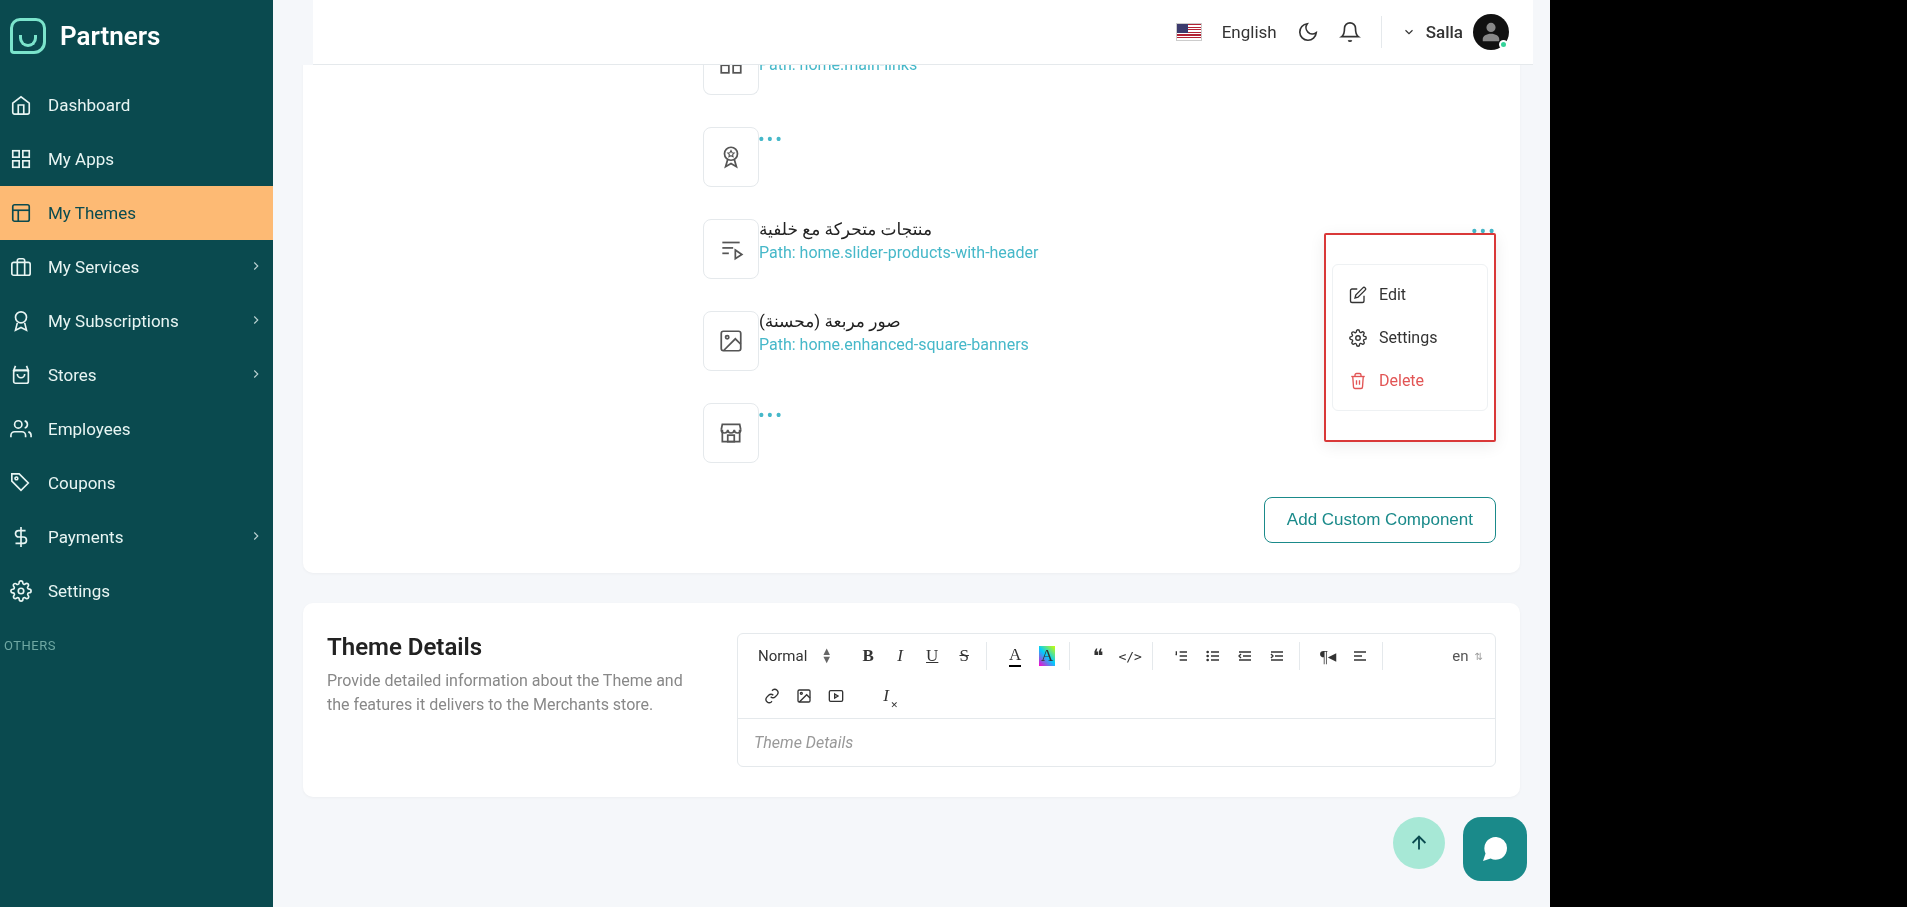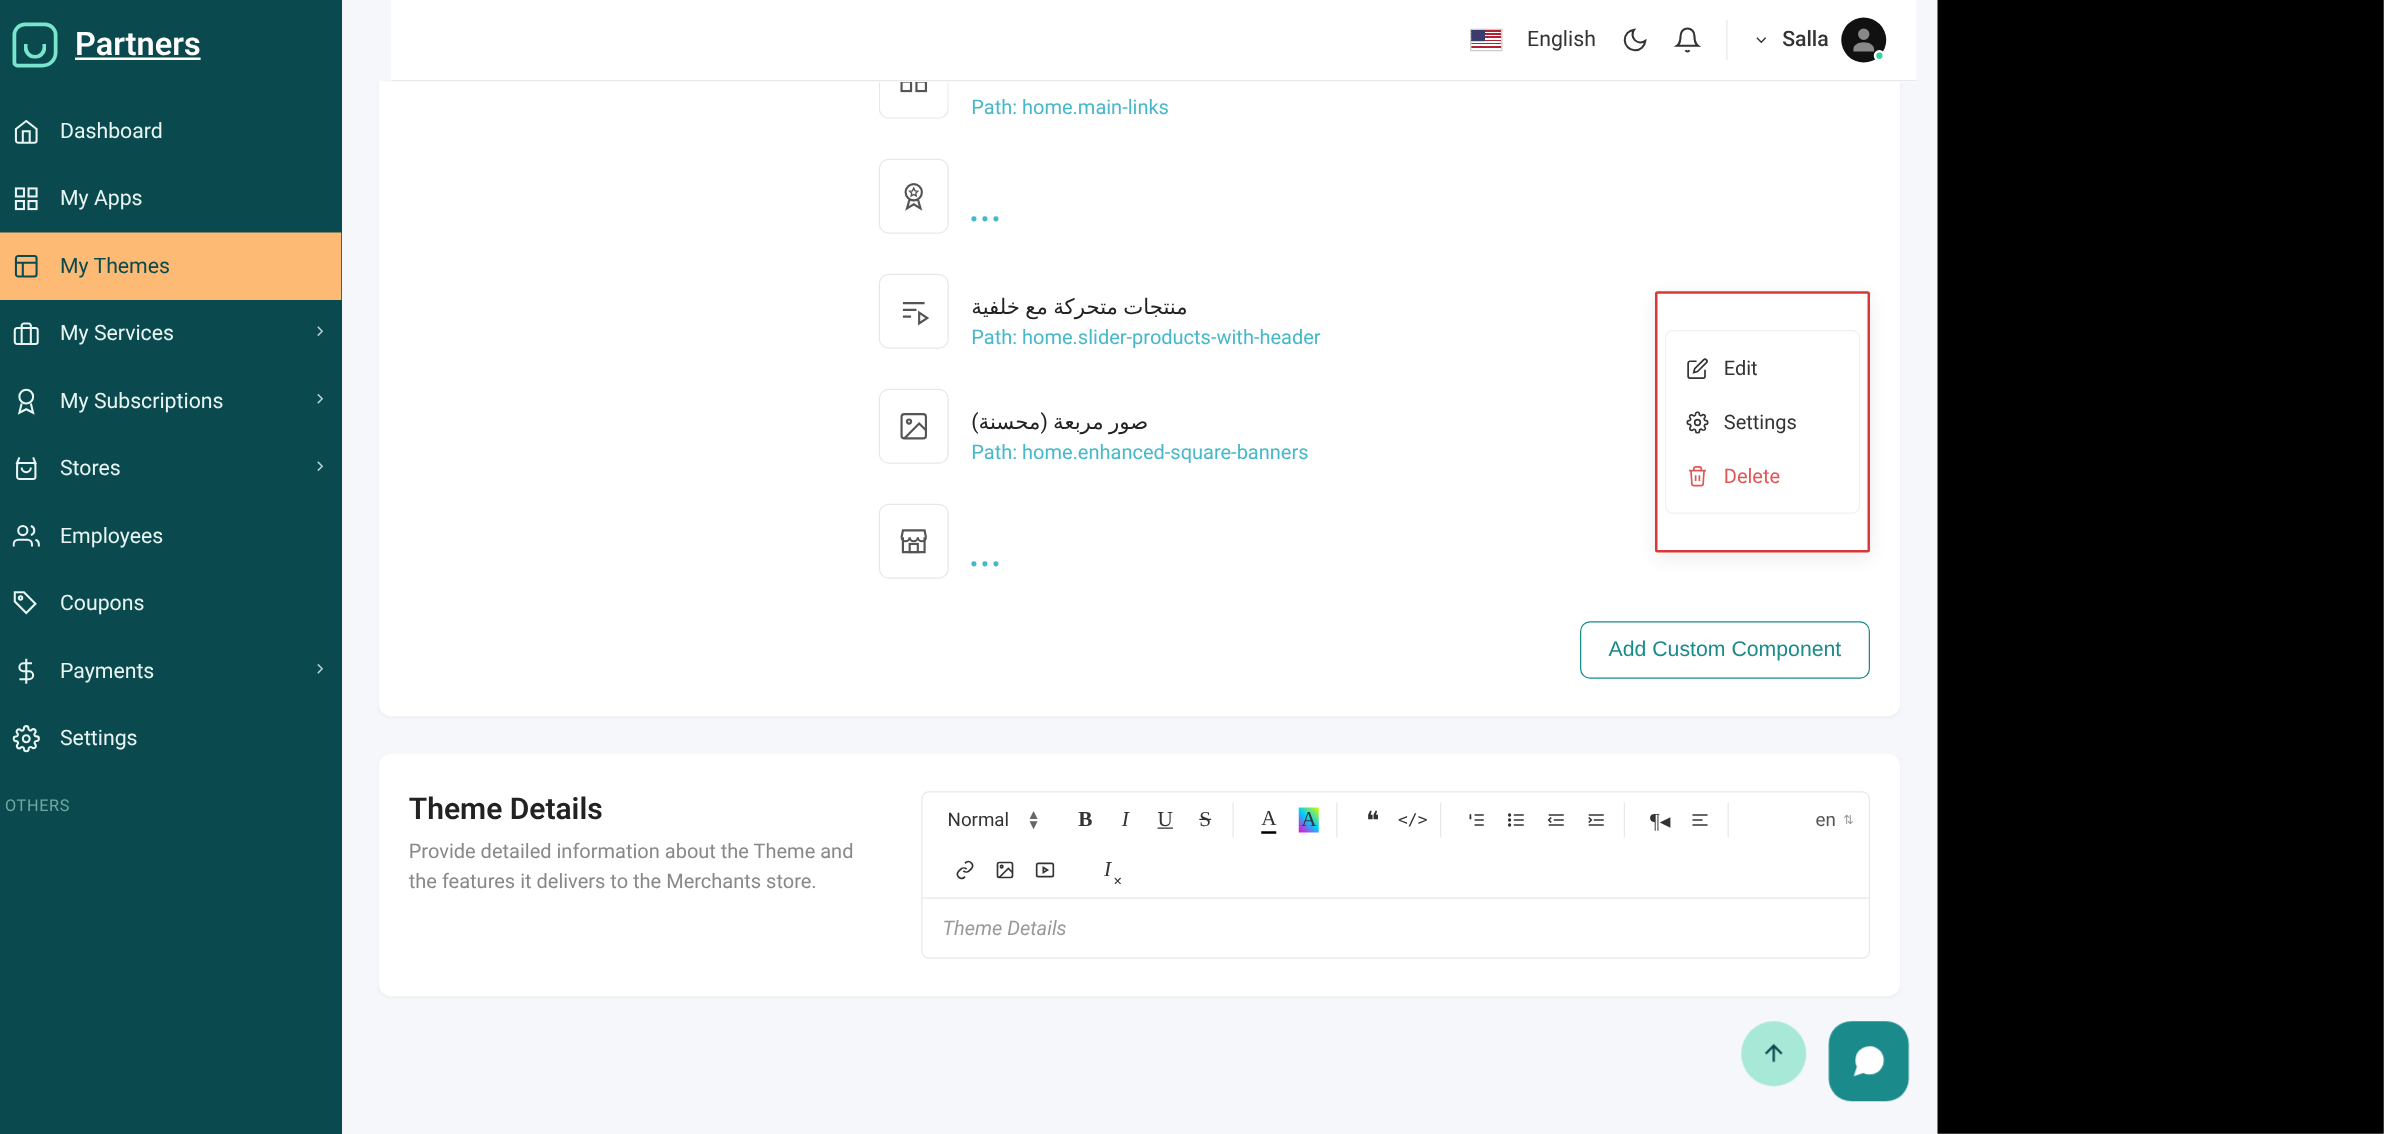--- a/index.html
+++ b/index.html
@@ -21,21 +21,20 @@
   color: #fff;
   display: flex;
   flex-direction: column;
   padding-top: 18px;
 }
 .logo-row {
   display: flex;
   align-items: center;
   gap: 14px;
   padding: 0 10px 24px 10px;
-  text-decoration: underline;
 }
 .logo-mark {
   width: 36px; height: 36px;
   border: 3px solid #7be4cc;
   border-radius: 10px 10px 12px 4px;
   position: relative;
 }
 .logo-mark::after {
   content: "";
   position: absolute;
@@ -139,22 +138,21 @@
   margin-bottom: 30px;
 }
 .card.components { padding: 0 0 30px 0; }
 
 .comp-list {
   padding-left: 400px;
   padding-right: 24px;
 }
 .comp-item {
   display: flex;
-  align-items: flex-end;
-  gap: 18px;
+  align-items: flex-start;
   padding: 16px 0;
 }
 .comp-icon-box {
   width: 56px; height: 60px;
   border: 1px solid #e5e9ec;
   border-radius: 8px;
   display: flex; align-items: center; justify-content: center;
   flex-shrink: 0;
 }
 .comp-icon-box svg { width: 26px; height: 26px; stroke: #555; fill: none; stroke-width: 1.6; }

